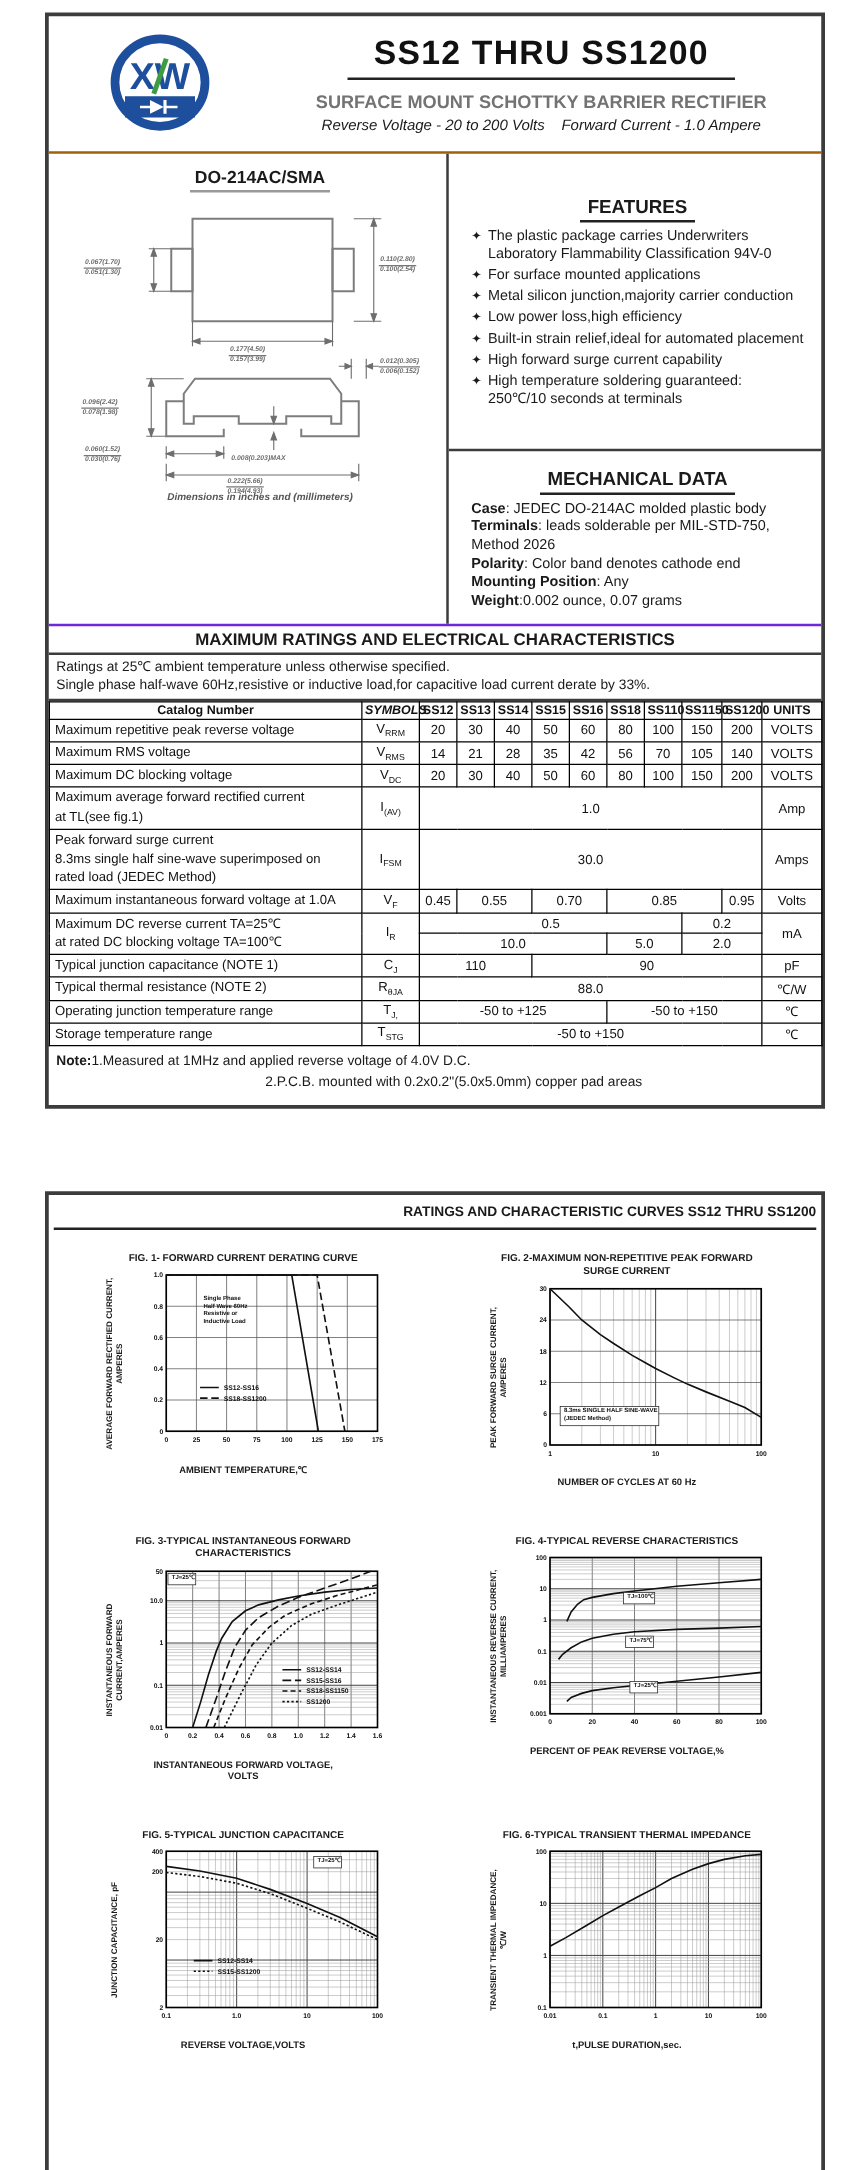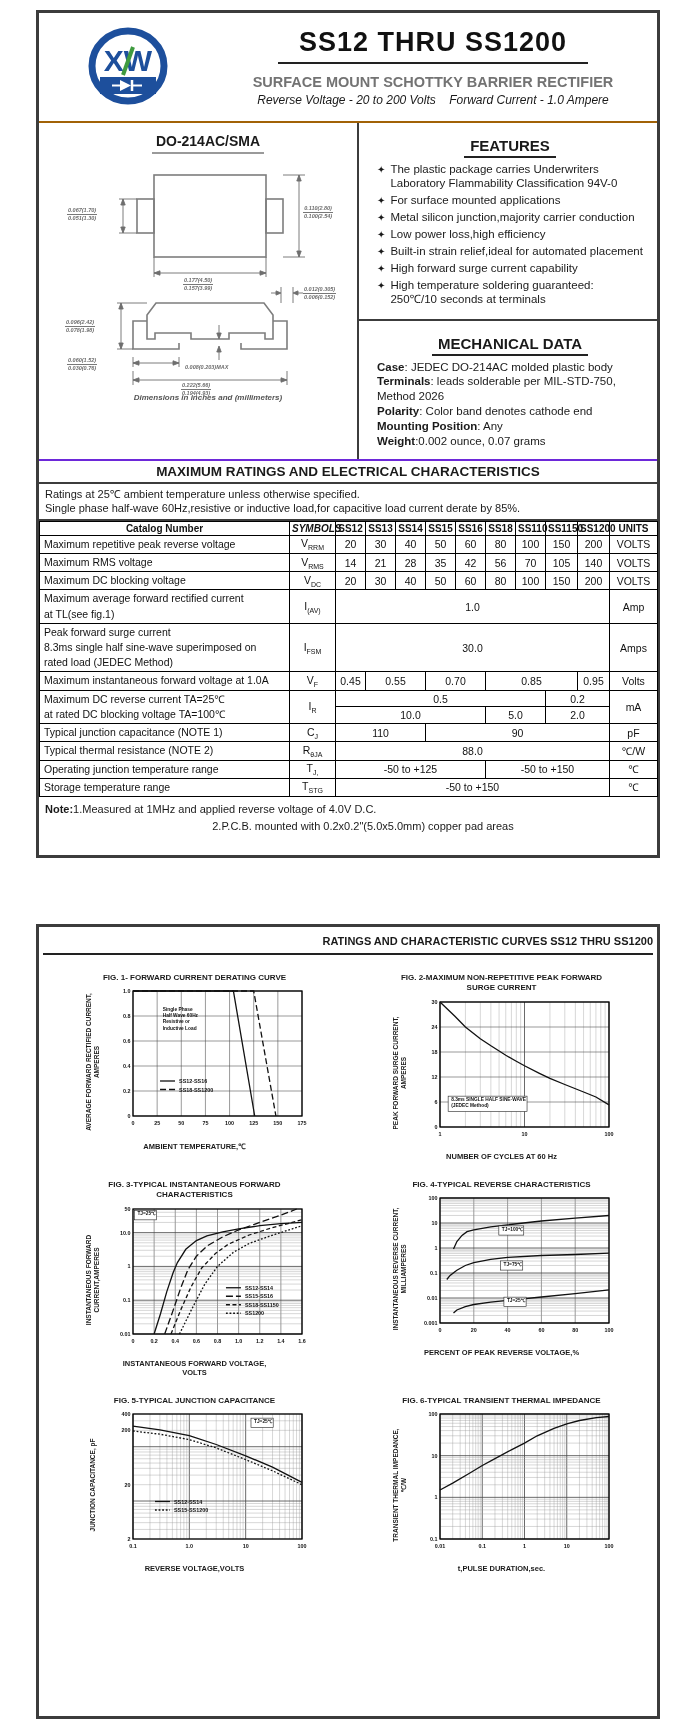--- a/index.html
+++ b/index.html
@@ -14,21 +14,21 @@
   .hdr-text{flex:1;display:flex;flex-direction:column;align-items:center;justify-content:center;padding-right:8px;}
   .hdr-title{font-size:27px;font-weight:bold;letter-spacing:1px;color:#111;}
   .hdr-rule{width:310px;border-bottom:2px solid #222;margin:4px 0 10px 0;}
   .hdr-sub{font-size:14.5px;font-weight:bold;color:#737373;}
   .hdr-tag{font-size:12px;font-style:italic;margin-top:3px;white-space:pre;}
 
   
   .cols{display:flex;}
   .col-left{width:298px;border-right:2px solid #3c3c3c;position:relative;padding:6px 0 4px 0;margin-left:20px;}
   .col-right{flex:1;display:flex;flex-direction:column;}
-  .blk{padding:8px 14px 10px 18px;}
+  .blk{padding:8px 14px 10px 18px;margin-top:20px;}
   .blk-title{text-align:center;font-weight:bold;font-size:15px;margin:6px 0 8px 0;}
   .blk-title span{border-bottom:2px solid #222;padding:0 6px 2px 6px;}
   .feat-list{list-style:none;margin:2px 0 0 0;padding:0;font-size:11.5px;line-height:1.25;}
   .feat-list li{display:flex;margin-bottom:2px;}
   .feat-list .bullet{margin-right:5px;flex:0 0 auto;font-size:10px;line-height:1.5;}
   .mech{border-top:2px solid #3c3c3c;}
   .mech-list{font-size:11.5px;line-height:1.3;margin-top:2px;}
   .mech-list b{font-weight:bold;}
 
   
@@ -52,21 +52,21 @@
   table.ratings .lbl div{line-height:1.45;}
   table.ratings th{font-weight:bold;font-size:10px;}
   th.symhdr{font-style:italic;font-weight:normal;font-size:8.5px;}
   th.cathdr{font-size:11.5px;text-align:center;font-weight:normal;}
   .sym sub{font-size:7px;}
   .tnotes{font-size:11px;padding:4px 6px 10px 6px;line-height:1.5;}
   .tnotes .n2{padding-left:30px;text-align:center;}
 
   
   .curves-title{border-bottom:2px solid #222;text-align:right;font-weight:bold;font-size:11px;padding:6px 0;margin:2px 4px 0 4px;}
-  #figures{display:grid;grid-template-columns:1fr 1fr;padding:18px 2px 0 2px;row-gap:19px;}
+  #figures{display:grid;grid-template-columns:1fr 1fr;padding:18px 2px 0 2px;row-gap:38px;}
   .fig{display:flex;flex-direction:column;align-items:center;}
   .fig-title{font-weight:bold;font-size:8px;text-align:center;white-space:pre-line;line-height:1.3;margin-bottom:3px;}
   .fig-row{display:flex;align-items:center;}
   .fig-ylab{width:26px;position:relative;align-self:stretch;}
   .fig-ylab span{position:absolute;left:50%;top:50%;transform:translate(-50%,-50%) rotate(-90deg);font-size:6.5px;font-weight:bold;white-space:pre-line;text-align:center;width:150px;line-height:1.25;}
   .fig-xlab{font-weight:bold;font-size:7.5px;margin-top:3px;text-align:center;white-space:pre-line;}
   svg text{font-family:"Liberation Sans",sans-serif;}
 </style>
 </head>
 <body>
@@ -233,21 +233,21 @@
             <div><b>Mounting Position</b>: Any</div>
             <div><b>Weight</b>:0.002 ounce, 0.07 grams</div>
           </div>
       </div>
     </div>
   </div>
 
   <div class="banner">MAXIMUM RATINGS AND ELECTRICAL CHARACTERISTICS</div>
   <div class="rnotes" id="rnotes">
       <div>Ratings at 25℃ ambient temperature unless otherwise specified.</div>
-      <div>Single phase half-wave 60Hz,resistive or inductive load,for capacitive load current derate by 85%.</div>
+      <div>Single phase half-wave 60Hz,resistive or inductive load,for capacitive load current derate by 33%.</div>
     </div>
 
   <table class="ratings">
     <colgroup>
       <col style="width:250px">
         <col style="width:46px">
       <col style="width:30px">
         <col style="width:30px">
         <col style="width:30px">
         <col style="width:30px">

